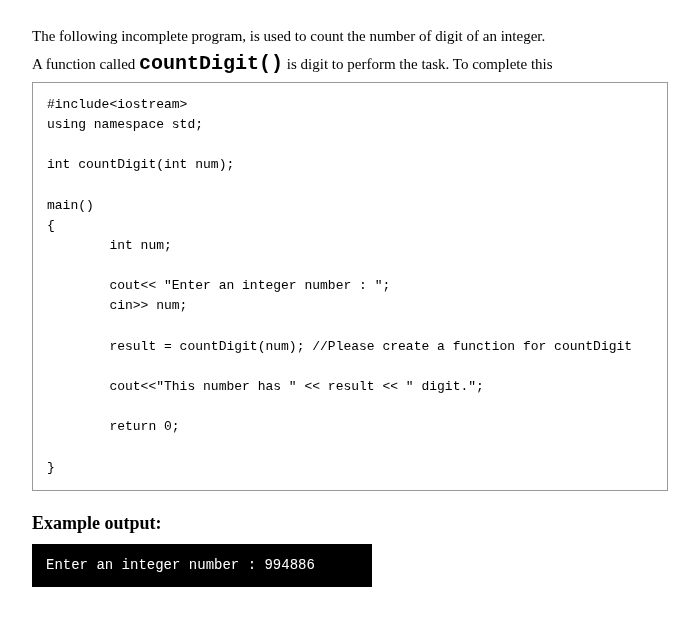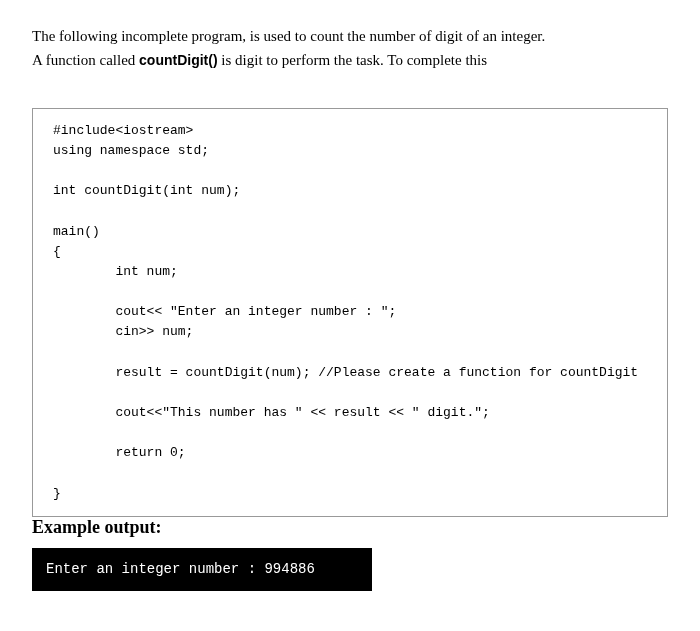--- a/index.html
+++ b/index.html
@@ -13,36 +13,37 @@
       font-family: Georgia, 'Times New Roman', serif;
       font-size: 15px;
       color: #000000;
       width: 700px;
       min-height: 631px;
       padding: 24px 32px;
     }
 
     .description-text {
       line-height: 1.6;
-      margin-bottom: 36px;
+      margin-bottom: 2px;
     }
 
     .description-text code {
-      font-family: Liberation Sans, sans-serif;
+      font-family: Liberation Mono, monospace;
       font-weight: bold;
-      font-size: 14px;
+      font-size: 20px;
     }
 
     .code-box {
       border: 1px solid #999;
-      padding: 12px 20px;
+      padding: 12px 14px;
       font-family: 'Courier New', Courier, monospace;
       font-size: 13px;
       line-height: 1.55;
       background: #ffffff;
+      margin-bottom: 22px;
       color: #000;
       white-space: pre;
     }
 
     .example-output-label {
       font-weight: bold;
       font-size: 18px;
       margin-bottom: 10px;
     }
 

